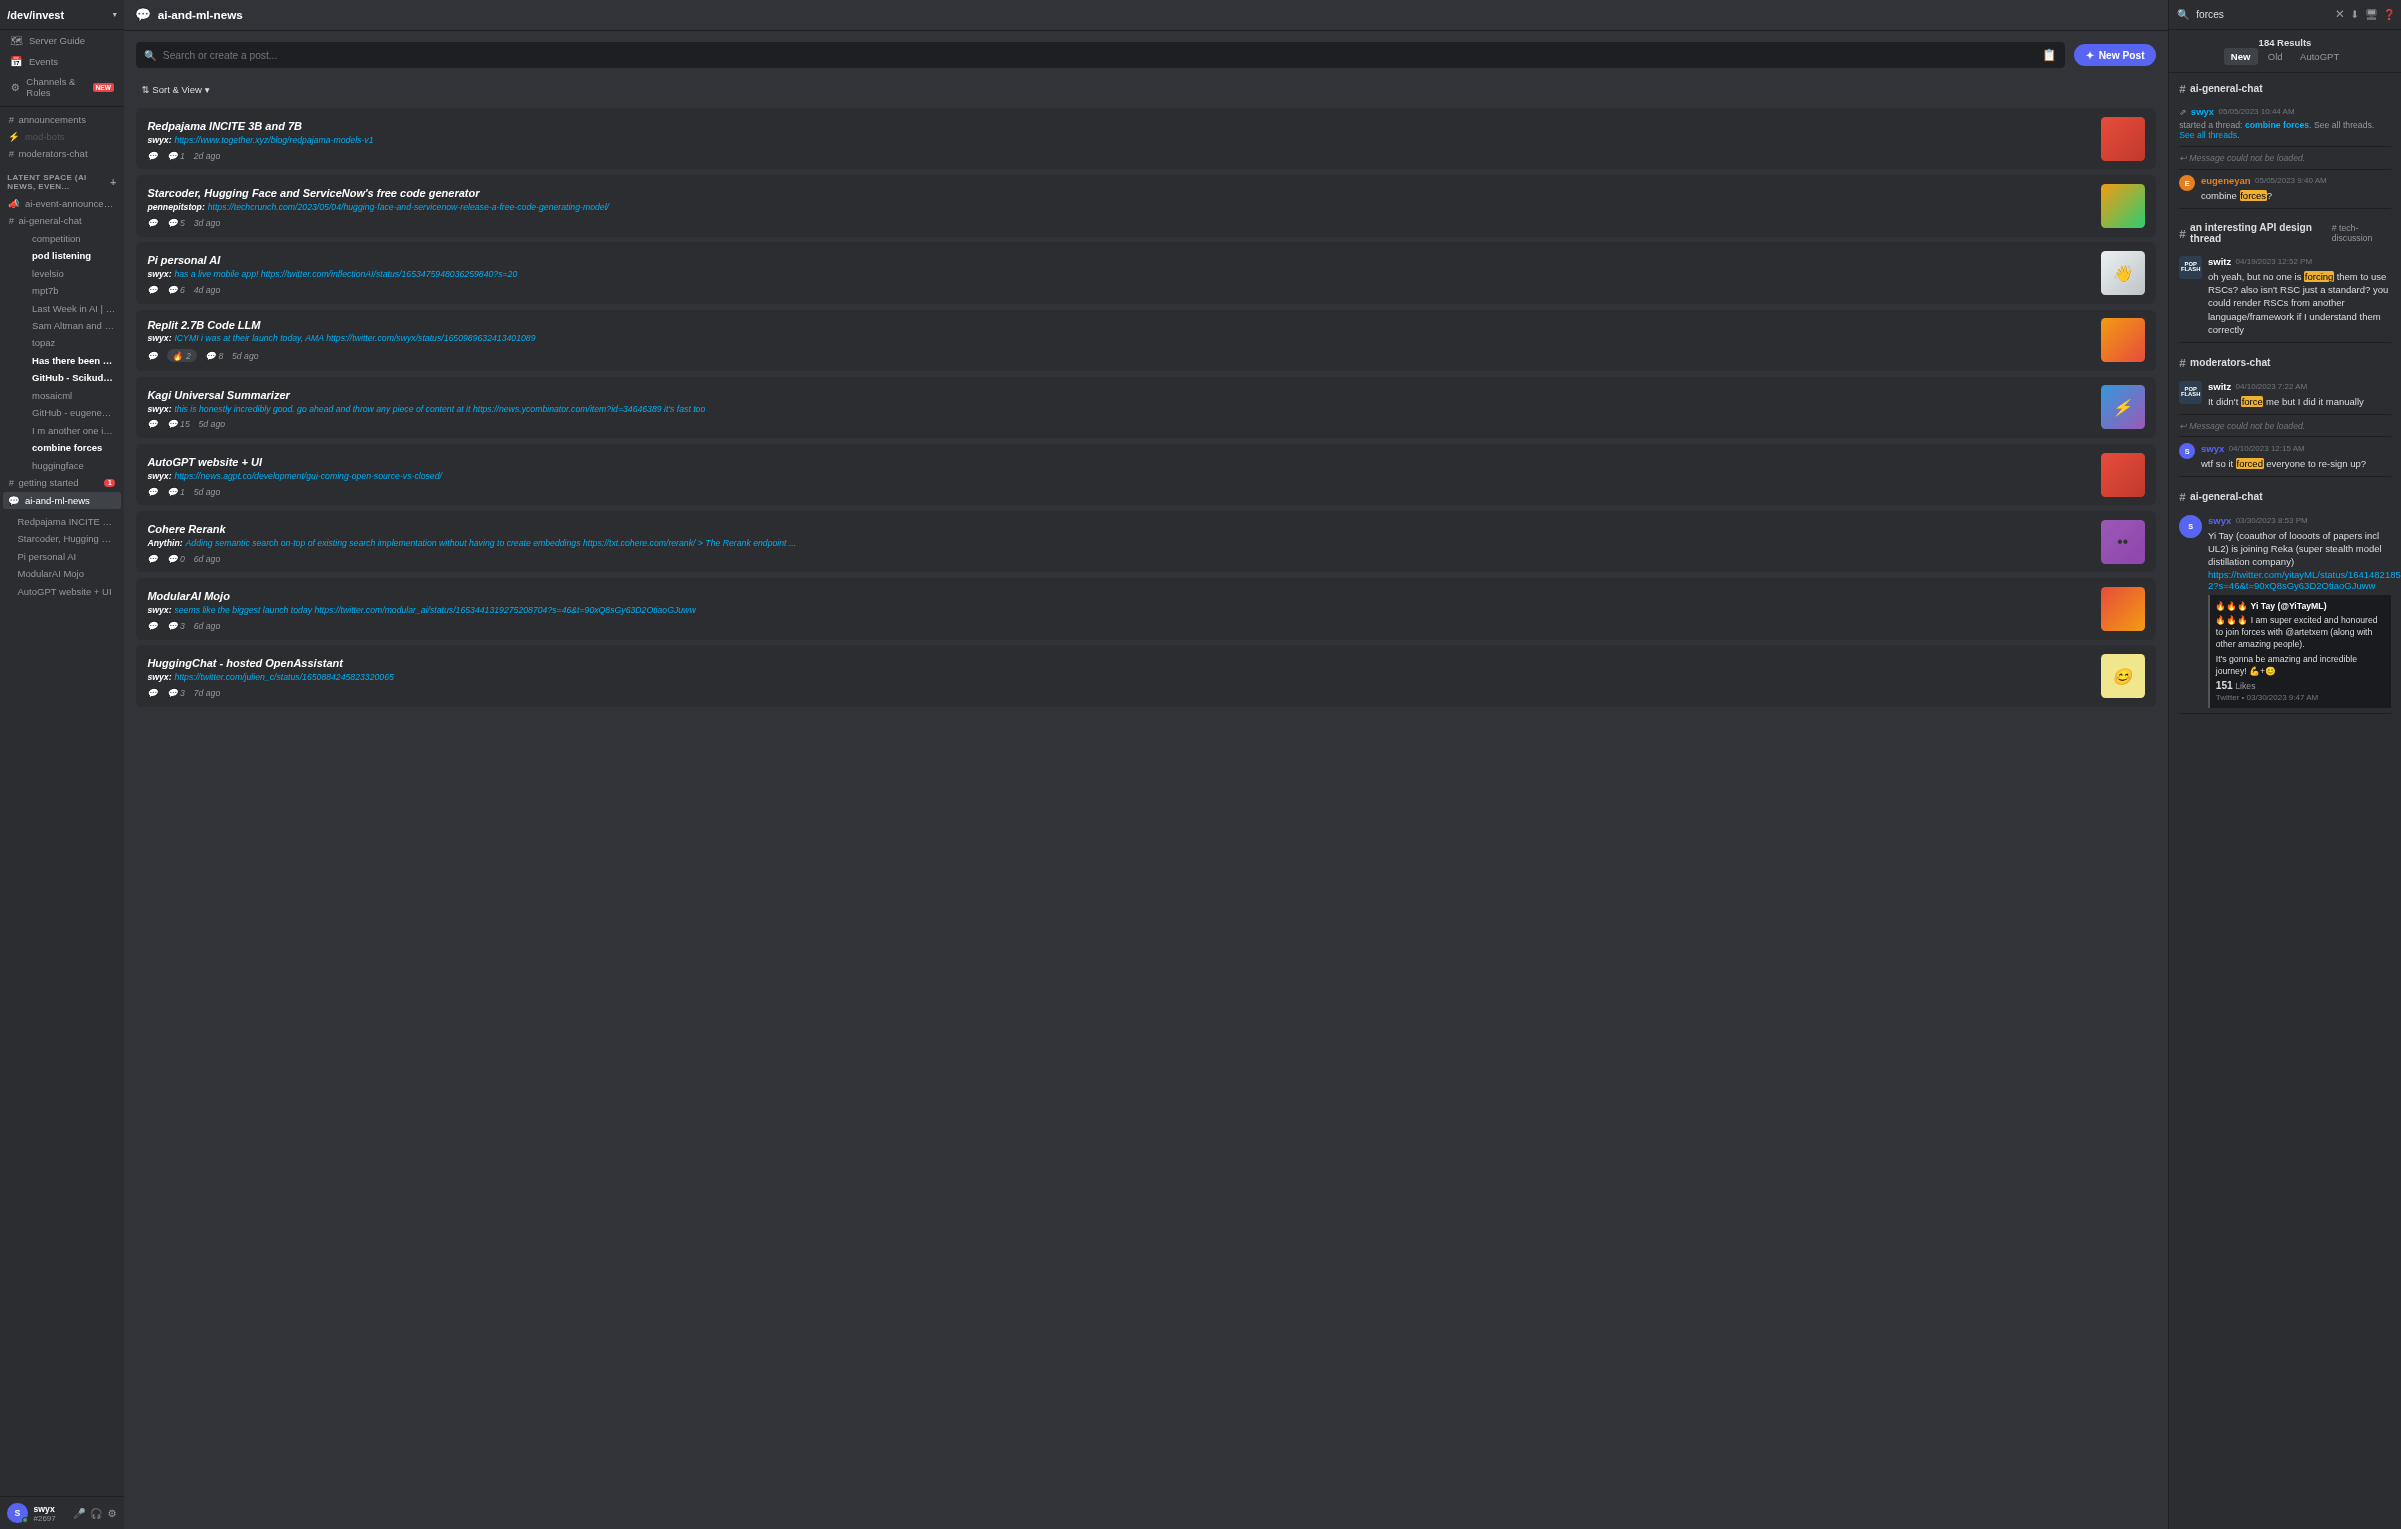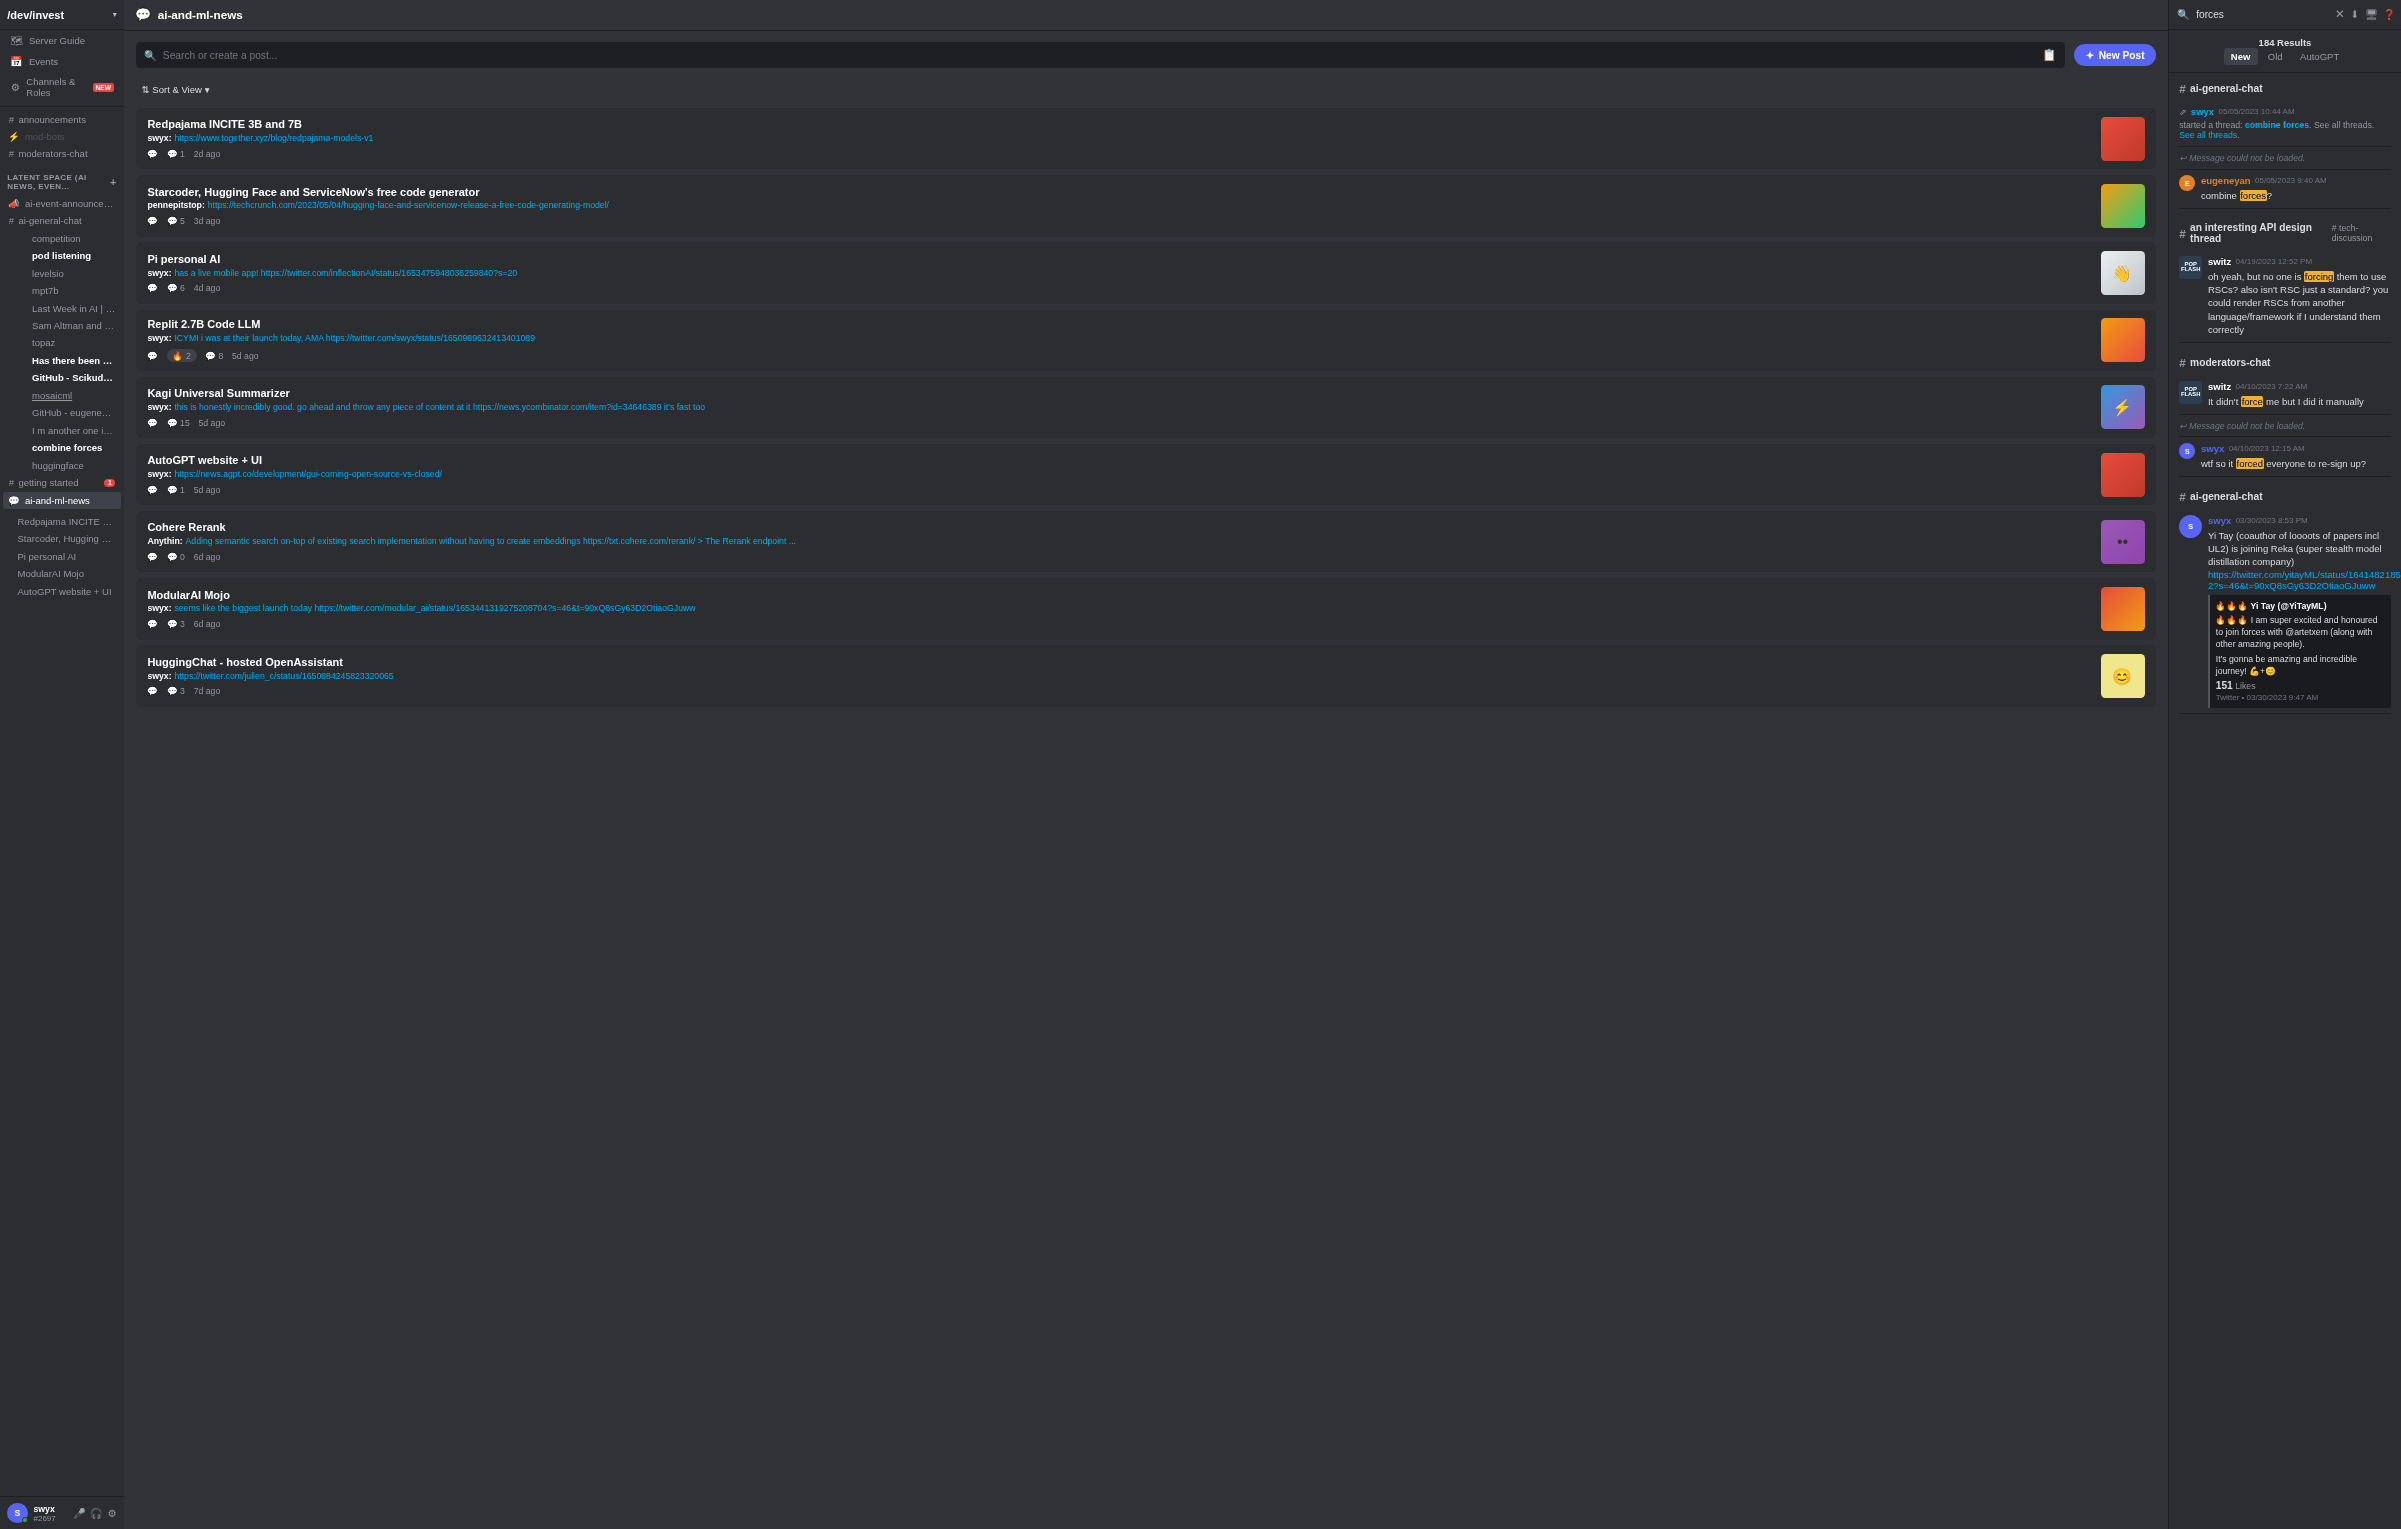--- a/index.html
+++ b/index.html
@@ -39,21 +39,21 @@
     .forum-area { flex: 1; overflow-y: auto; padding: 11.7px; }
     .forum-toolbar { display: flex; align-items: center; gap: 8.7px; margin-bottom: 11.7px; }
     .search-bar { flex: 1; background: #1e1f22; border-radius: 4.4px; display: flex; align-items: center; gap: 5.8px; padding: 5.8px 8.7px; color: #72767d; }
     .search-bar input { background: transparent; border: none; outline: none; color: #dcddde; font-size: 10.2px; flex: 1; }
     .search-bar input::placeholder { color: #72767d; }
     .post-icon { color: #96989d; font-size: 11.7px; }
     .new-post-btn { background: #5865f2; color: #fff; border: none; border-radius: 14.6px; padding: 5.8px 11.7px; font-size: 10.2px; font-weight: 600; cursor: pointer; display: flex; align-items: center; gap: 4.4px; white-space: nowrap; }
     .sort-btn { background: transparent; border: none; color: #dcddde; cursor: pointer; display: flex; align-items: center; gap: 2.9px; font-size: 9.5px; padding: 4.4px 5.8px; border-radius: 2.9px; }
 
     
-    .post-item { background: #2b2d31; border-radius: 5.8px; margin-bottom: 5.8px; padding: 8.7px 11.7px; display: flex; align-items: center; gap: 8.7px; cursor: pointer; }
+    .post-item { background: #2b2d31; border-radius: 5.8px; margin-bottom: 5.8px; padding: 8.7px 11.7px; display: flex; align-items: flex-end; gap: 8.7px; cursor: pointer; font-style: italic; }
     .post-content { flex: 1; min-width: 0; }
     .post-title { font-size: 11px; font-weight: 600; color: #fff; margin-bottom: 2.9px; }
     .post-title.bold { font-weight: 700; }
     .post-url { font-size: 8.7px; color: #00aff4; overflow: hidden; text-overflow: ellipsis; white-space: nowrap; margin-bottom: 5.8px; }
     .post-url .author { color: #fff; font-weight: 600; margin-right: 2.9px; }
     .post-meta { display: flex; align-items: center; gap: 8.7px; font-size: 8.7px; color: #96989d; }
     .post-meta-item { display: flex; align-items: center; gap: 2.9px; }
     .post-thumbnail { width: 44px; height: 44px; border-radius: 4.4px; background: #404249; flex-shrink: 0; overflow: hidden; display: flex; align-items: center; justify-content: center; }
     .reaction-chip { background: #404249; border-radius: 8.7px; padding: 1.5px 5.8px; display: flex; align-items: center; gap: 2.9px; font-size: 8.7px; }
 
@@ -179,21 +179,21 @@
     <span class="ch-name">topaz</span>
     </div>
       <div class="sidebar-channel bold" style="padding-left: 14.6px; font-size: 9.5px;">
         <span style="width:10.2px;display:inline-block;"></span>
     <span class="ch-name">Has there been much pr...</span>
     </div>
       <div class="sidebar-channel bold" style="padding-left: 14.6px; font-size: 9.5px;">
         <span style="width:10.2px;display:inline-block;"></span>
     <span class="ch-name">GitHub - Scikud/Anythin...</span>
     </div>
-      <div class="sidebar-channel" style="padding-left: 14.6px; font-size: 9.5px; text-decoration: underline;">
+      <div class="sidebar-channel" style="padding-left: 14.6px; font-size: 9.5px;">
         <span style="width:10.2px;display:inline-block;"></span>
     <span class="ch-name">mosaicml</span>
     </div>
       <div class="sidebar-channel" style="padding-left: 14.6px; font-size: 9.5px;">
         <span style="width:10.2px;display:inline-block;"></span>
     <span class="ch-name">GitHub - eugeneyan/ope...</span>
     </div>
       <div class="sidebar-channel" style="padding-left: 14.6px; font-size: 9.5px;">
         <span style="width:10.2px;display:inline-block;"></span>
     <span class="ch-name">I m another one in the de...</span>

